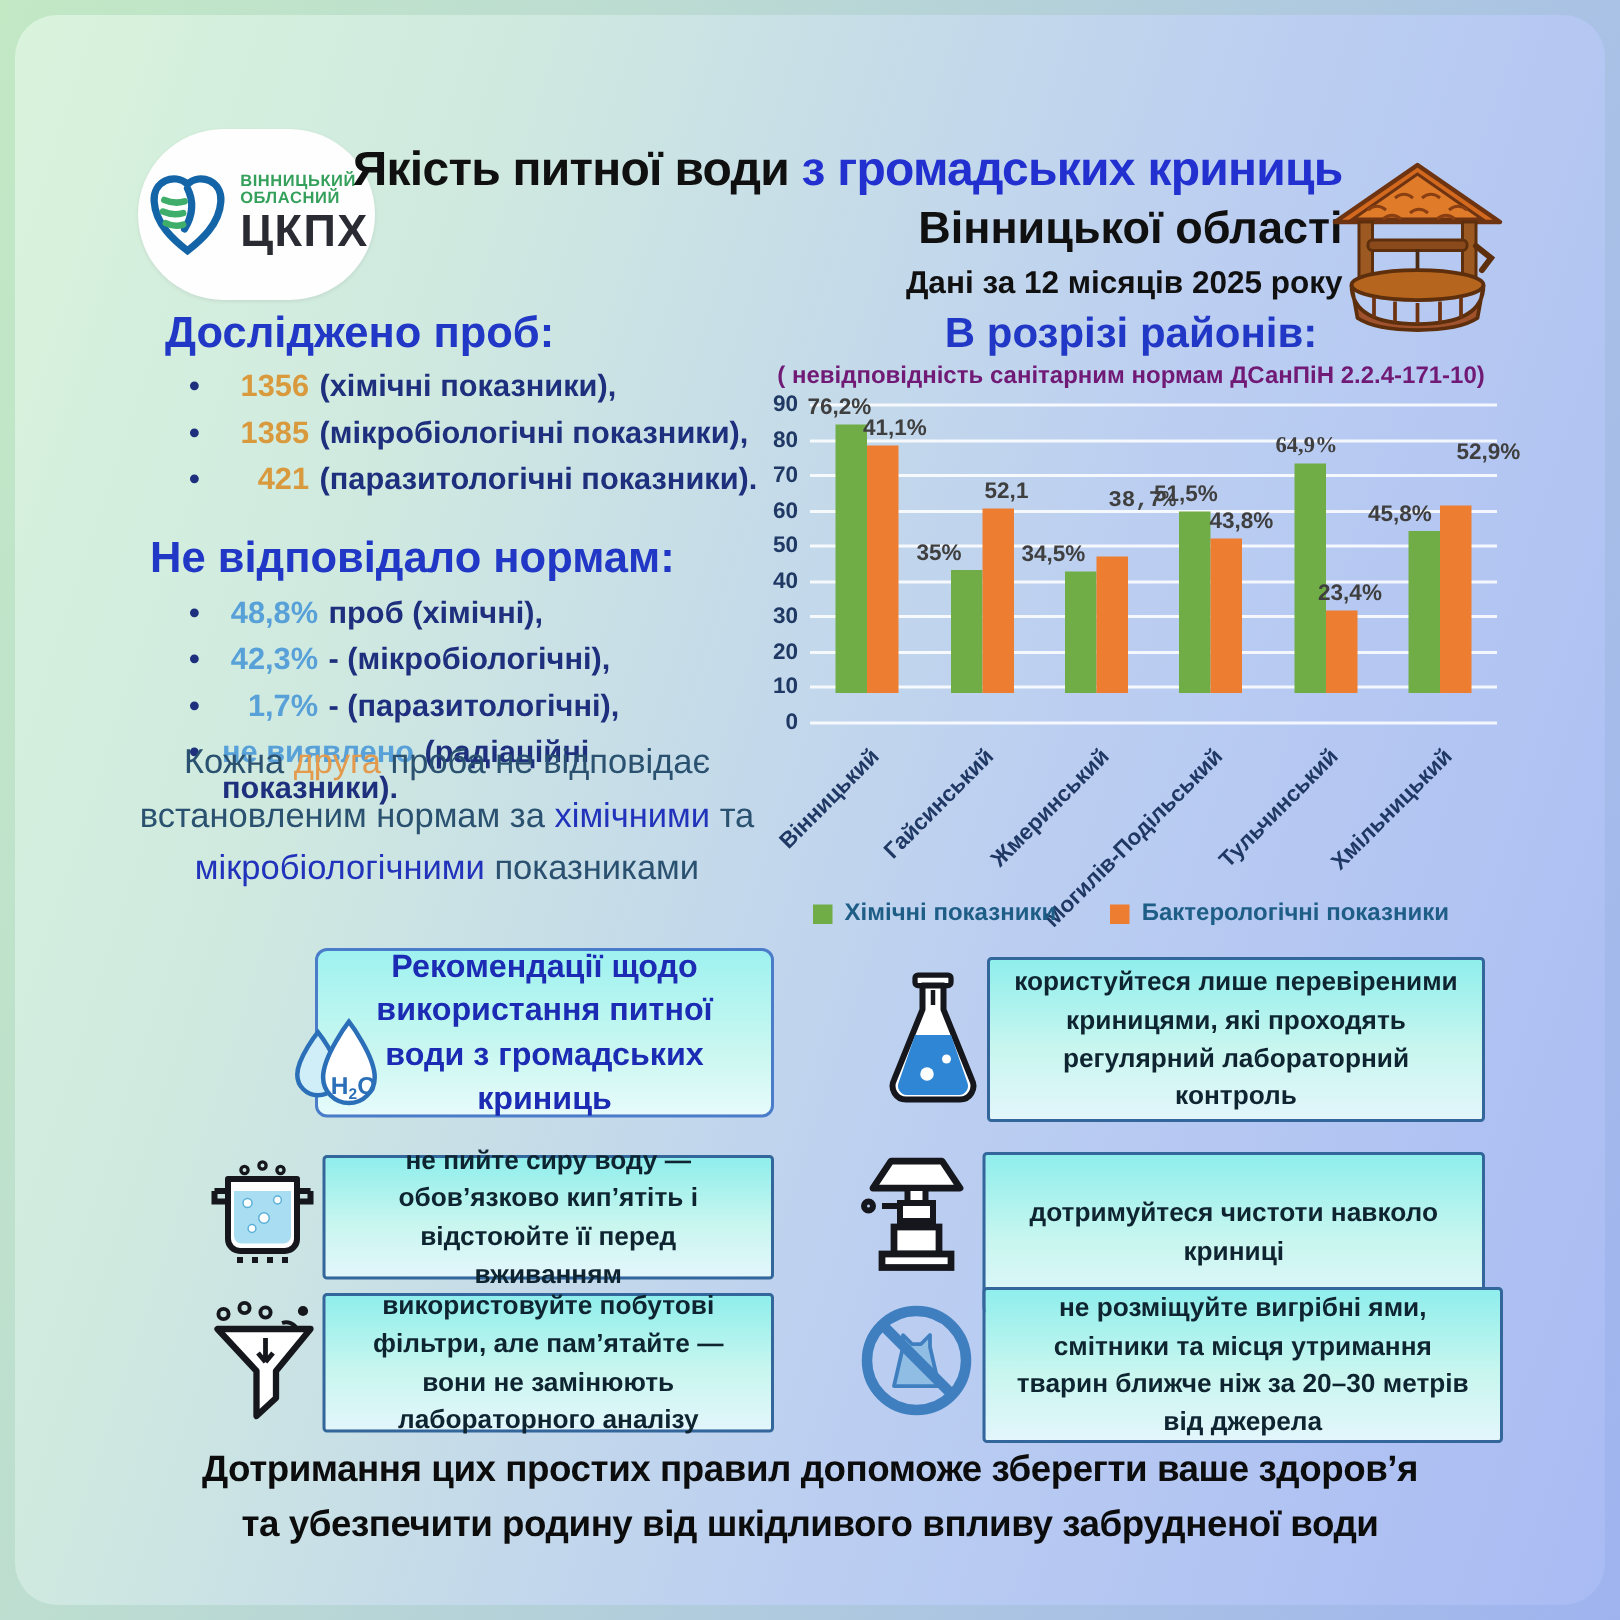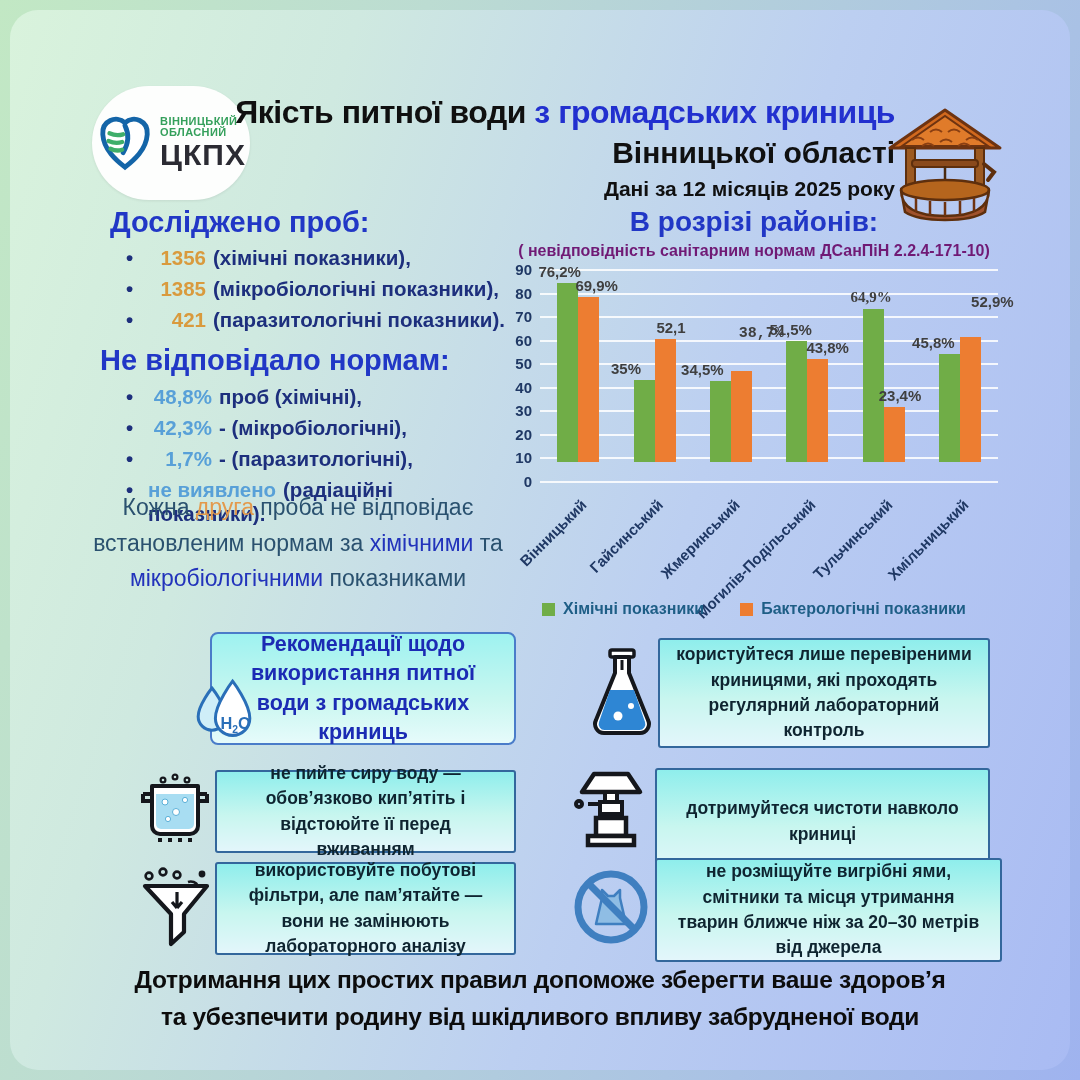--- a/index.html
+++ b/index.html
@@ -26,21 +26,21 @@
   
   #header{left:235px;top:94px;width:660px;text-align:right;}
   .title-l1{font-size:32px;font-weight:bold;color:#101010;letter-spacing:-.5px;}
   .title-l1 .blue{color:#2230cf;}
   .title-l2{font-size:30px;font-weight:bold;color:#101010;margin-top:5px;}
   .title-l3{font-size:21px;font-weight:bold;color:#101010;margin-top:7px;}
 
   
   #stats{left:100px;top:206px;width:412px;}
   .stats-h{font-size:29px;font-weight:bold;color:#2137c6;margin:0 0 6px 10px;}
-  .stats-h2{font-size:29px;font-weight:bold;color:#2137c6;margin:12px 0 8px 0;}
+  .stats-h2{font-size:29px;font-weight:bold;color:#2137c6;margin:24px 0 8px 0;}
   ul.stat-list{list-style:none;margin:0;padding:0 0 0 26px;}
   ul.stat-list li{font-size:20.5px;font-weight:bold;color:#1d2f7d;margin:7px 0;position:relative;padding-left:22px;}
   ul.stat-list li::before{content:"•";position:absolute;left:0;top:0;color:#1d2f7d;}
   .num-orange{display:inline-block;min-width:58px;text-align:right;color:#d99a3d;margin-right:7px;}
   .num-blue{display:inline-block;min-width:64px;text-align:right;color:#58a0d8;margin-right:7px;}
 
   
   #chart-heading{left:498px;top:206px;width:512px;text-align:center;font-size:28px;font-weight:bold;color:#2137c6;}
   #chart-sub{left:488px;top:242px;width:532px;text-align:center;font-size:16px;font-weight:700;color:#701a75;}
   #chart-wrap{left:498px;top:270px;width:512px;height:352px;}
@@ -180,21 +180,21 @@
       <span class="bar-label" style="left: 86px; bottom: 85.4444px; transform: translateX(-50%);">35%</span>
       <div class="bar" style="left: 169.833px; width: 21px; height: 81.2667px; background: rgb(112, 173, 71);"></div>
       <span class="bar-label" style="left: 162.333px; bottom: 84.2667px; transform: translateX(-50%);">34,5%</span>
       <div class="bar" style="left: 246.167px; width: 21px; height: 121.311px; background: rgb(112, 173, 71);"></div>
       <span class="bar-label" style="left: 250.667px; bottom: 124.311px; transform: translateX(-50%);">51,5%</span>
       <div class="bar" style="left: 322.5px; width: 21px; height: 152.876px; background: rgb(112, 173, 71);"></div>
       <span class="bar-label" style="left: 331px; bottom: 155.876px; transform: translateX(-50%); font-family: Liberation Serif, serif;">64,9%</span>
       <div class="bar" style="left: 398.833px; width: 21px; height: 107.884px; background: rgb(112, 173, 71);"></div>
       <span class="bar-label" style="left: 393.333px; bottom: 110.884px; transform: translateX(-50%);">45,8%</span>
       <div class="bar" style="left: 38.1667px; width: 21px; height: 164.653px; background: rgb(237, 125, 49);"></div>
-      <span class="bar-label" style="left: 56.6667px; bottom: 167.653px; transform: translateX(-50%);">69,9%</span>
+      <span class="bar-label" style="left: 56.6667px; bottom: 167.653px; transform: translateX(-50%);">41,1%</span>
       <div class="bar" style="left: 114.5px; width: 21px; height: 122.724px; background: rgb(237, 125, 49);"></div>
       <span class="bar-label" style="left: 131px; bottom: 125.724px; transform: translateX(-50%);">52,1</span>
       <div class="bar" style="left: 190.833px; width: 21px; height: 91.16px; background: rgb(237, 125, 49);"></div>
       <span class="bar-label" style="left: 221.333px; bottom: 120.16px; transform: translateX(-50%); font-family: Liberation Mono, monospace;">38,7%</span>
       <div class="bar" style="left: 267.167px; width: 21px; height: 103.173px; background: rgb(237, 125, 49);"></div>
       <span class="bar-label" style="left: 287.667px; bottom: 106.173px; transform: translateX(-50%);">43,8%</span>
       <div class="bar" style="left: 343.5px; width: 21px; height: 55.12px; background: rgb(237, 125, 49);"></div>
       <span class="bar-label" style="left: 360px; bottom: 58.12px; transform: translateX(-50%);">23,4%</span>
       <div class="bar" style="left: 419.833px; width: 21px; height: 124.609px; background: rgb(237, 125, 49);"></div>
       <span class="bar-label" style="left: 452.333px; bottom: 151.609px; transform: translateX(-50%);">52,9%</span>

